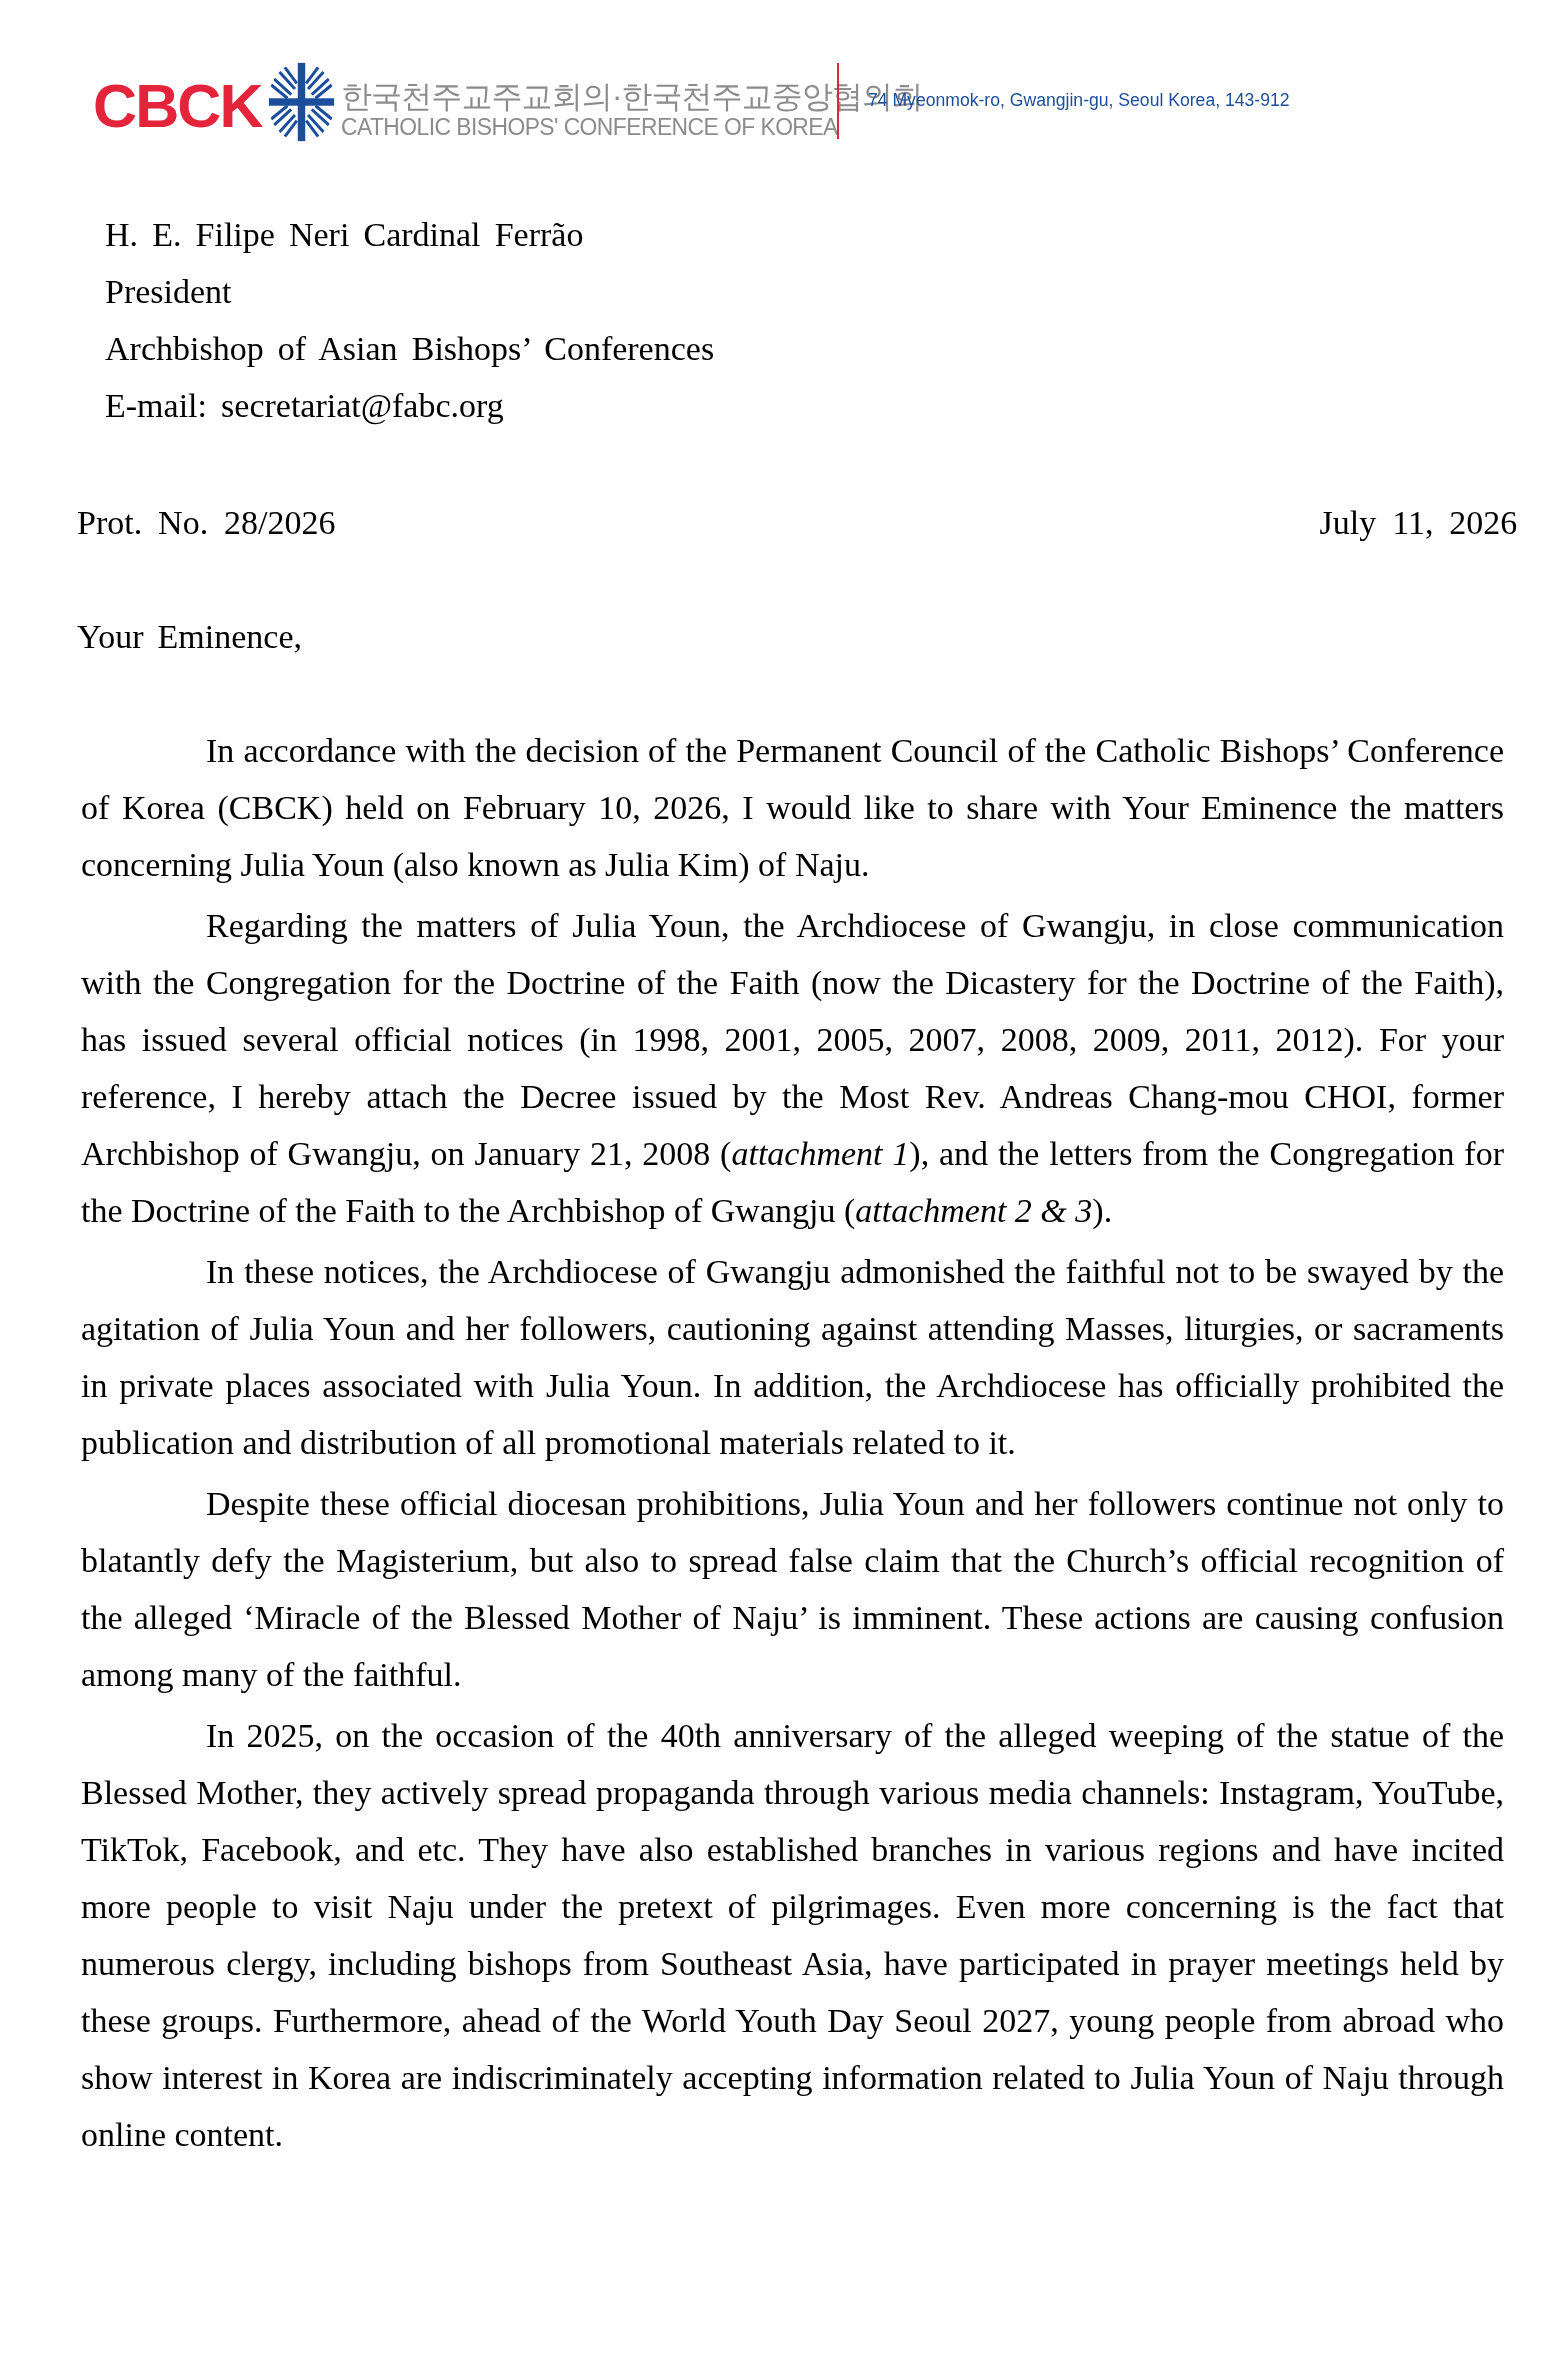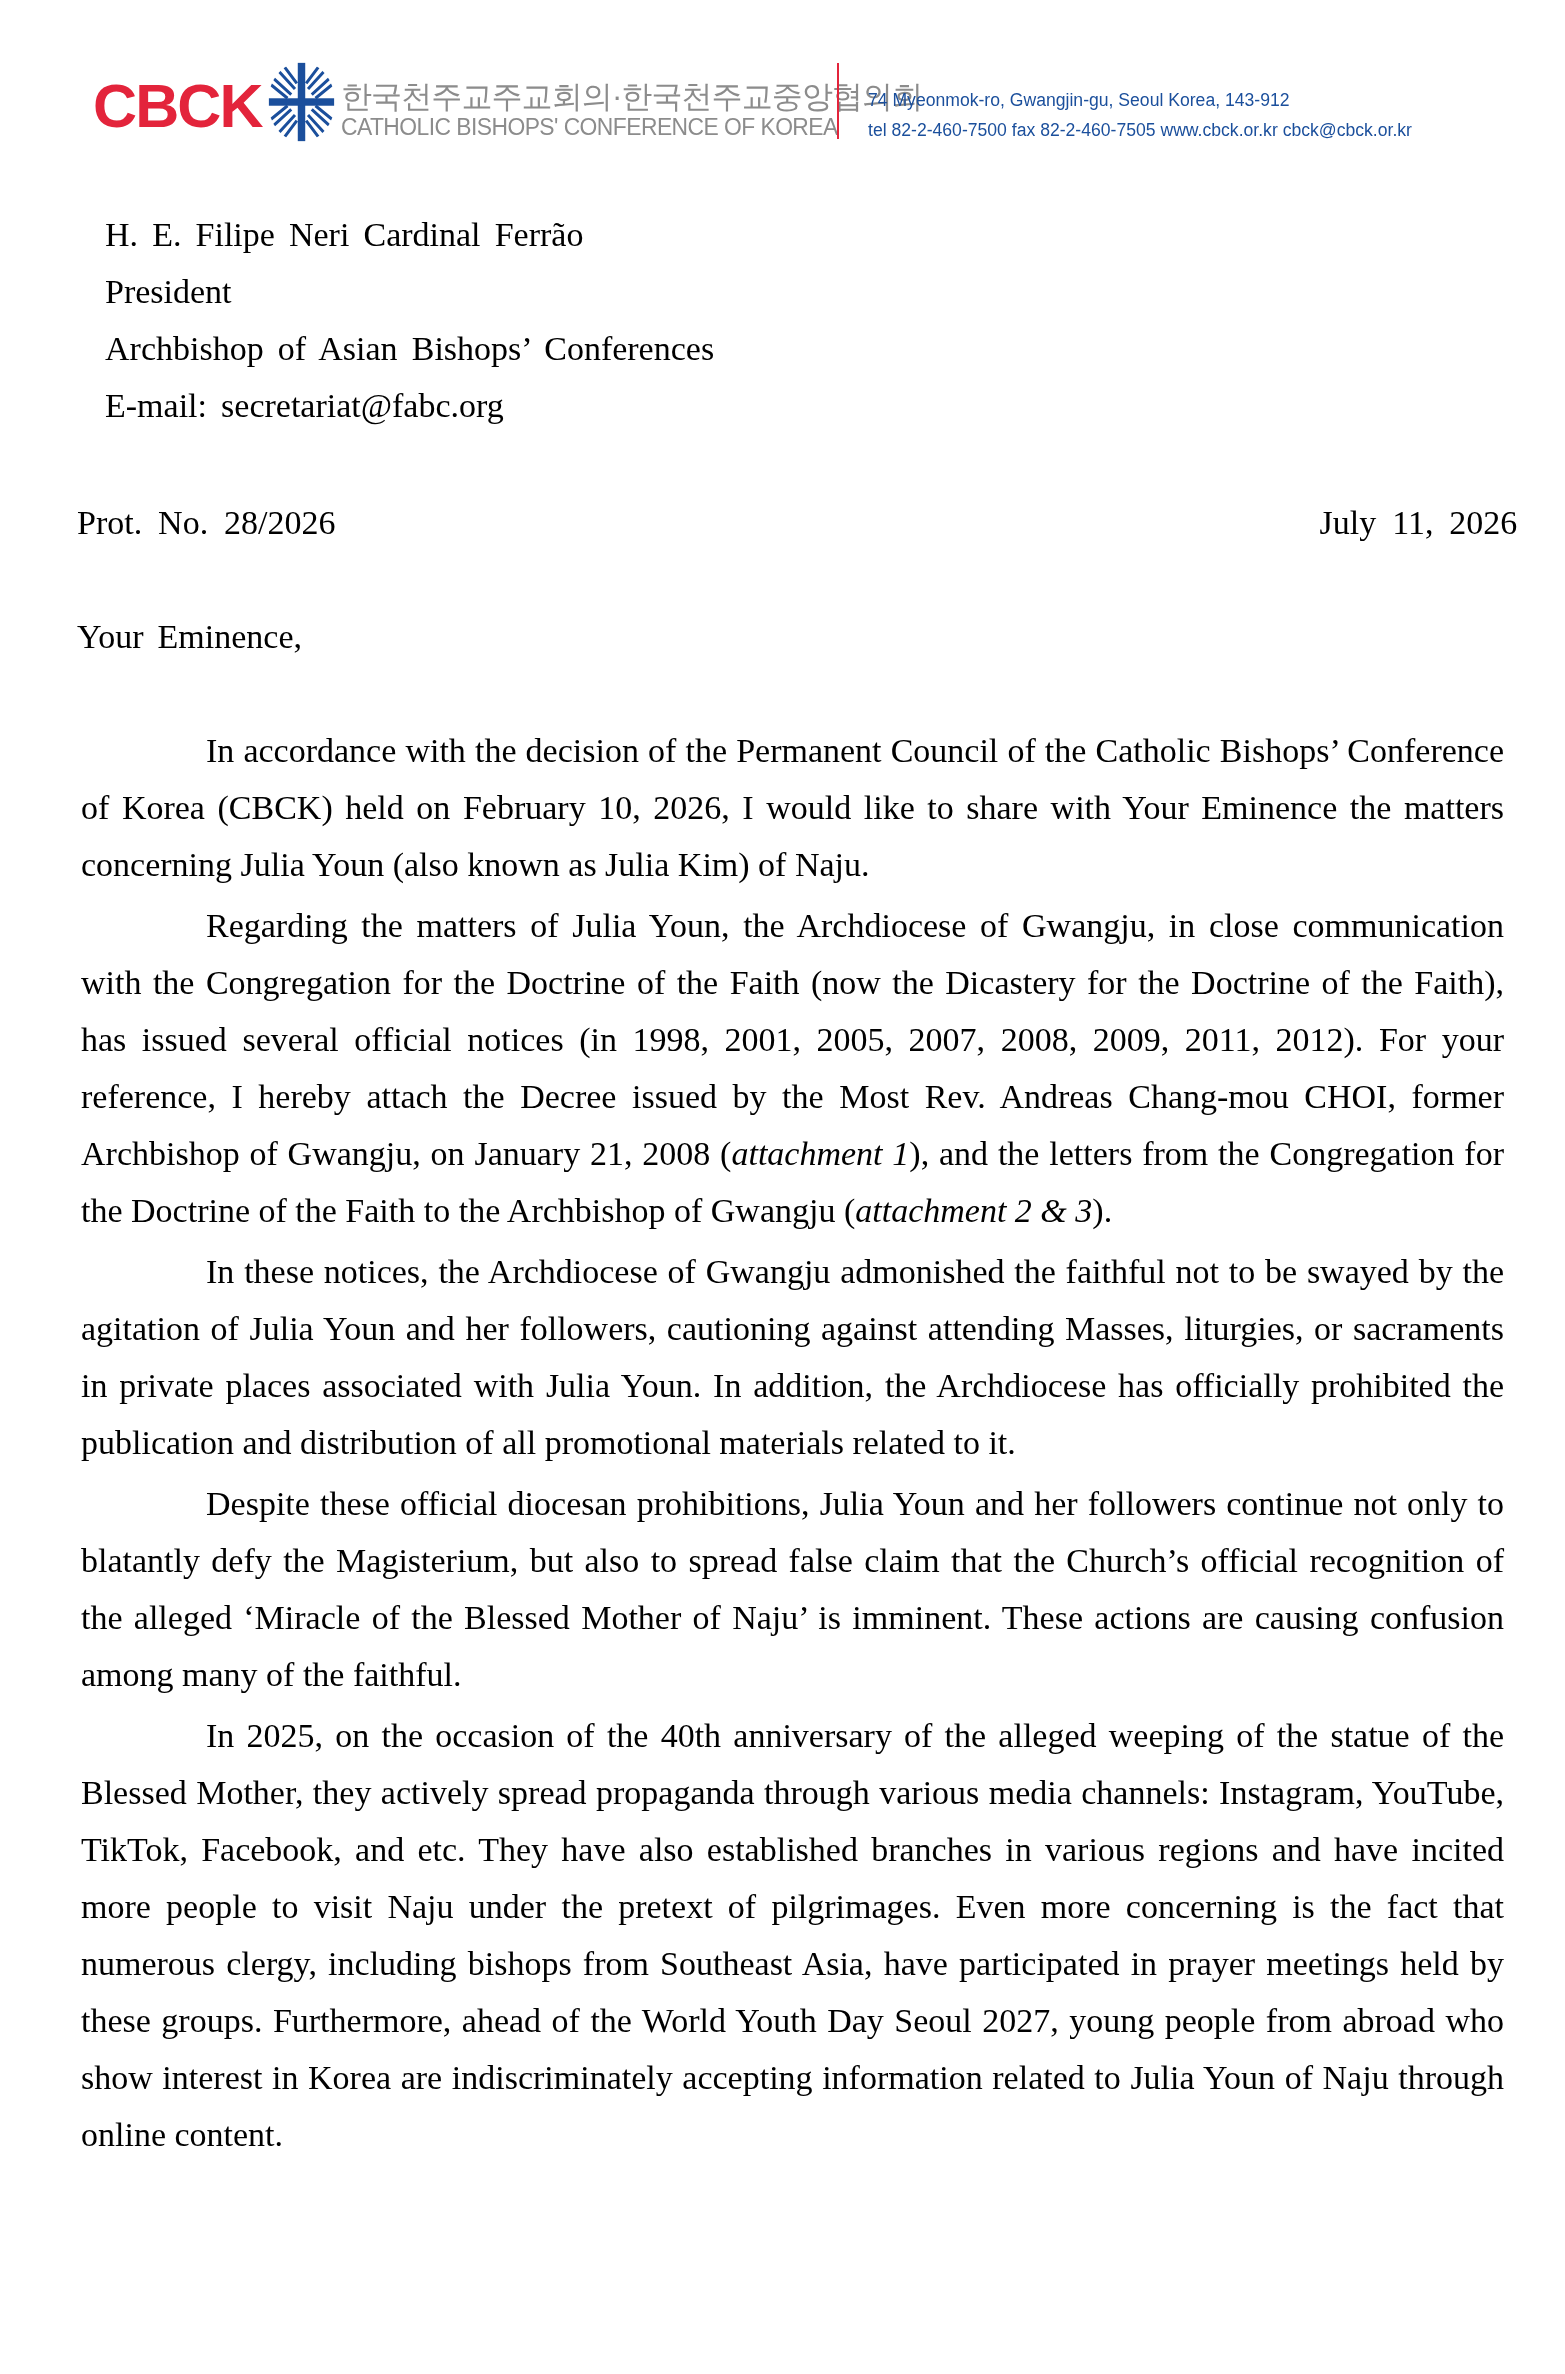--- a/index.html
+++ b/index.html
@@ -78,21 +78,20 @@
 
   <div class="org-block">
     <div class="org-korean">한국천주교주교회의·한국천주교중앙협의회</div>
     <div class="org-english">CATHOLIC BISHOPS' CONFERENCE OF KOREA</div>
   </div>
 
   <div class="header-divider"></div>
 
   <div class="contact-block">
     <div>74 Myeonmok-ro, Gwangjin-gu, Seoul Korea, 143-912</div>
-    <div>tel 82-2-460-7500 fax 82-2-460-7505 www.cbck.or.kr cbck@cbck.or.kr</div>
   </div>
 </header>
 
 <main class="letter">
   <section class="recipient">
     <div>H. E. Filipe Neri Cardinal Ferrão</div>
     <div>President</div>
     <div>Archbishop of Asian Bishops’ Conferences</div>
     <div>E-mail: secretariat@fabc.org</div>
   </section>

